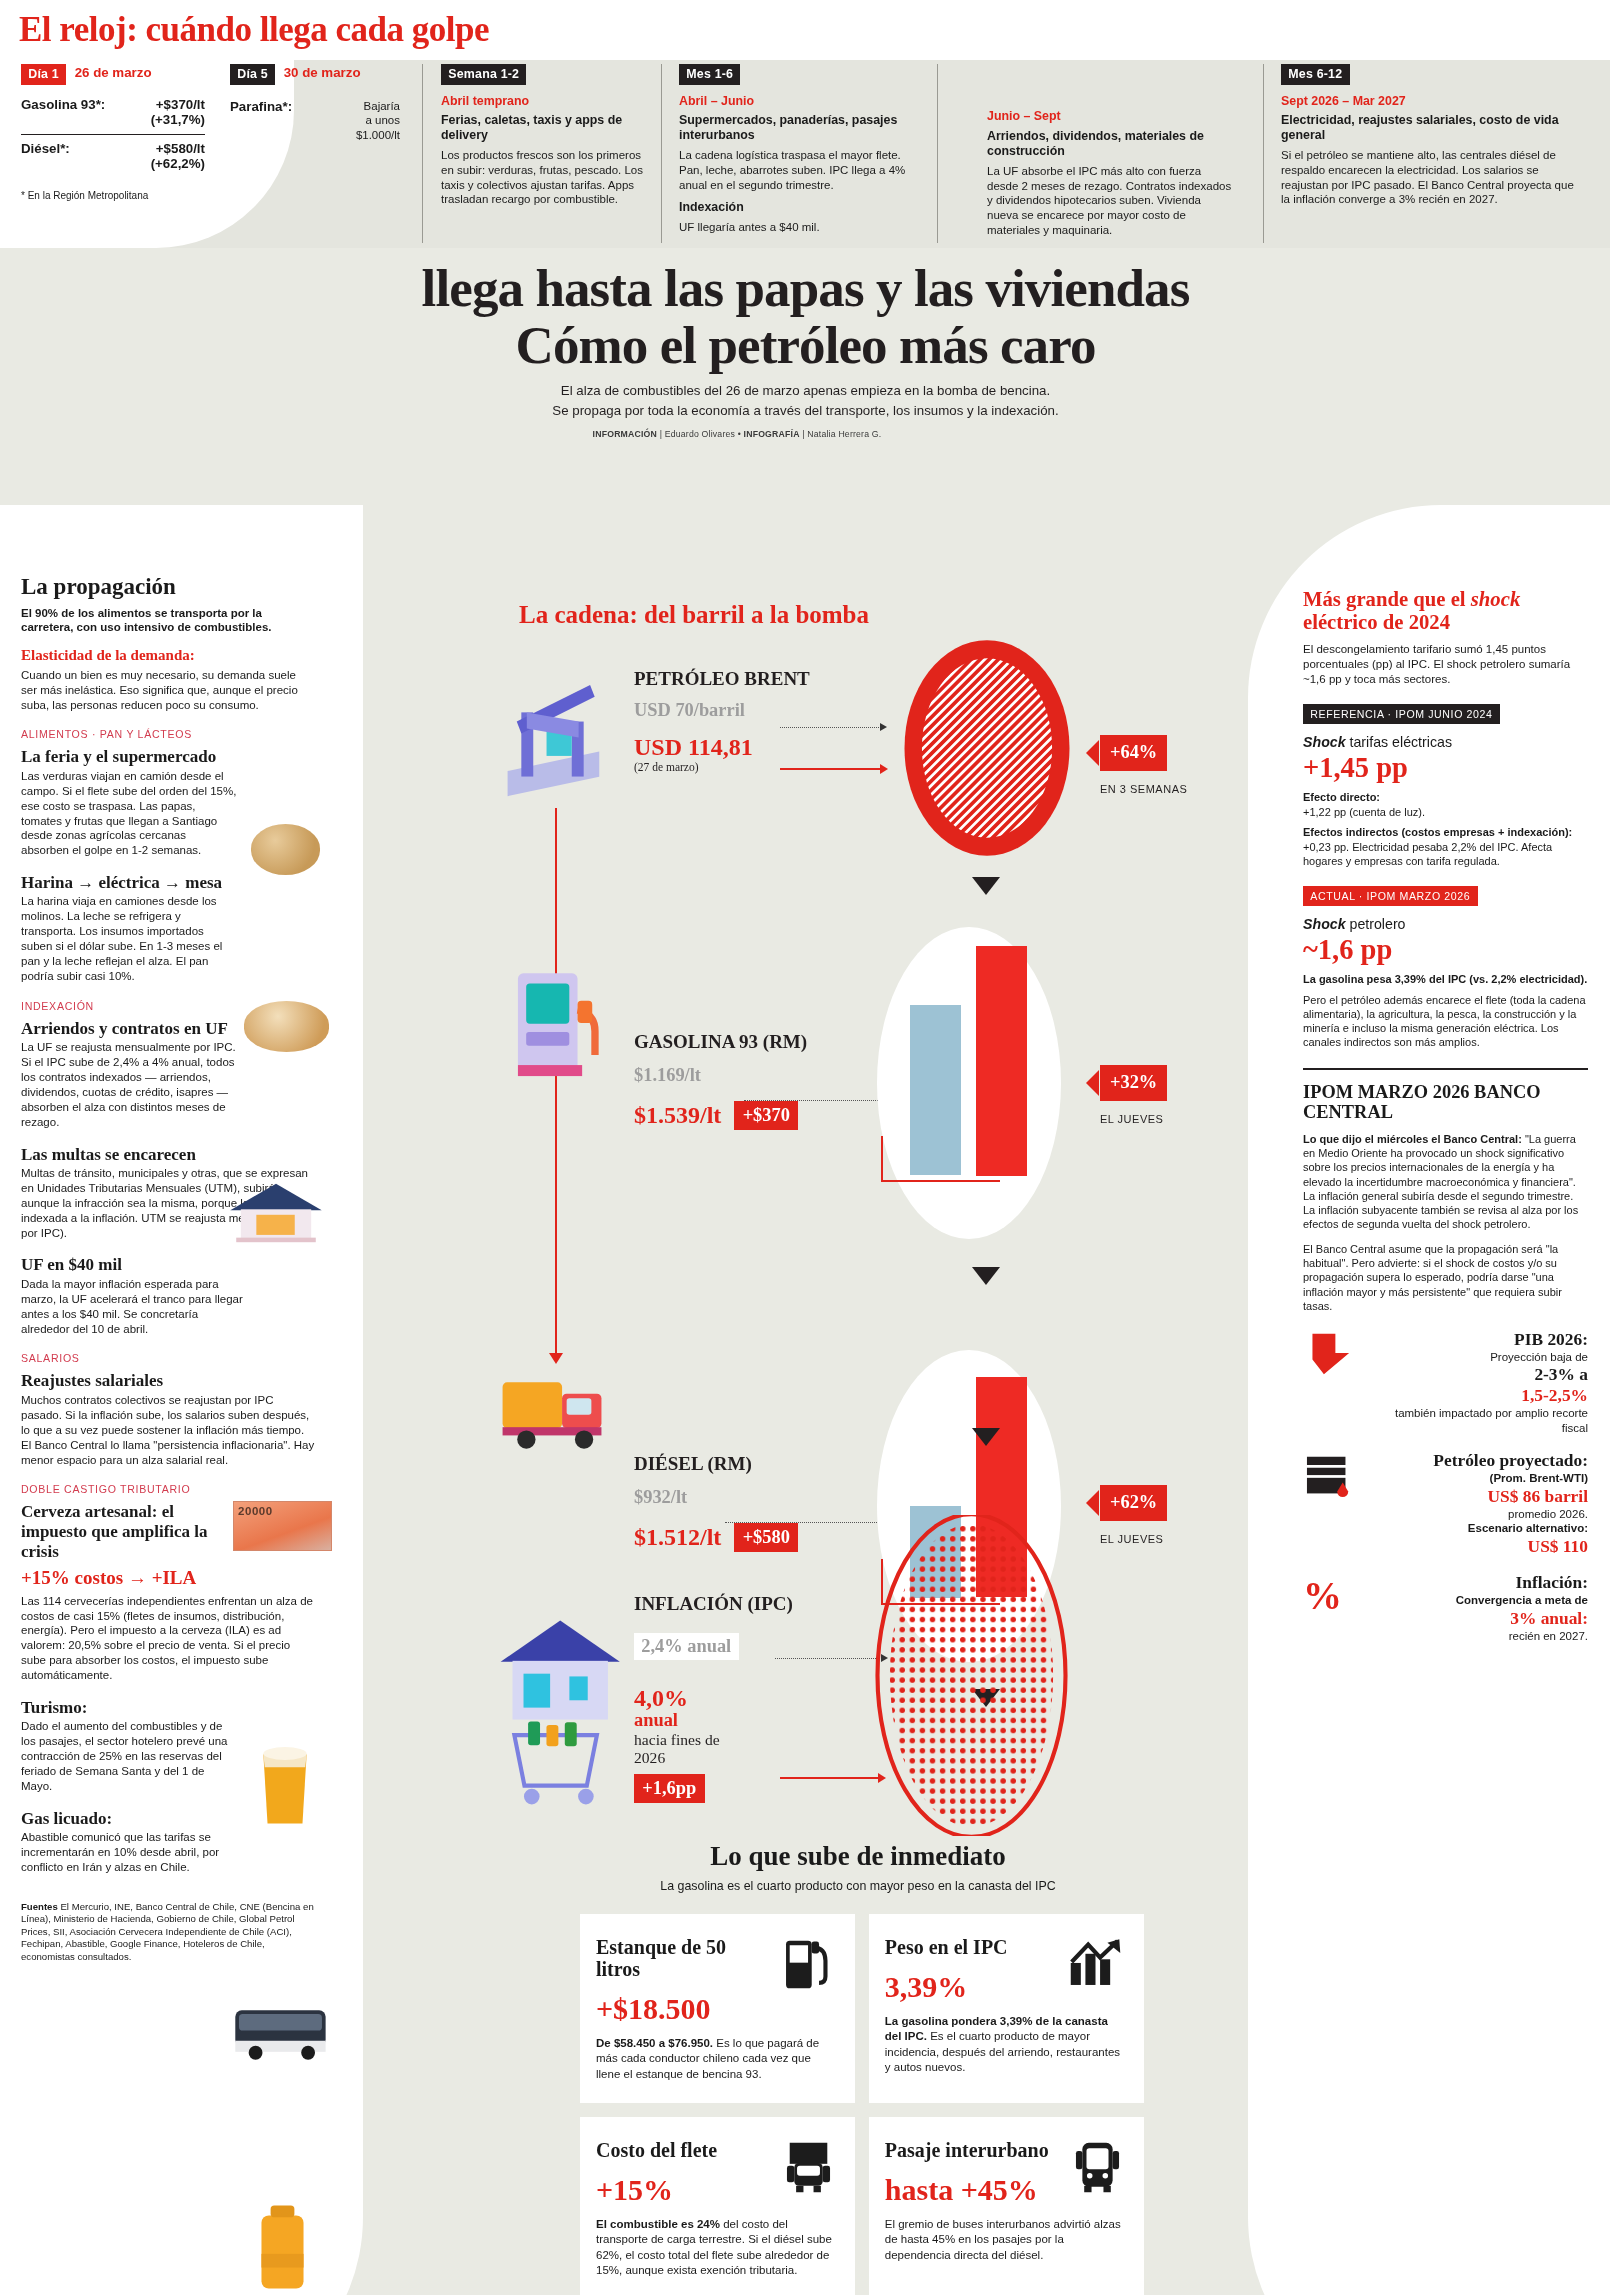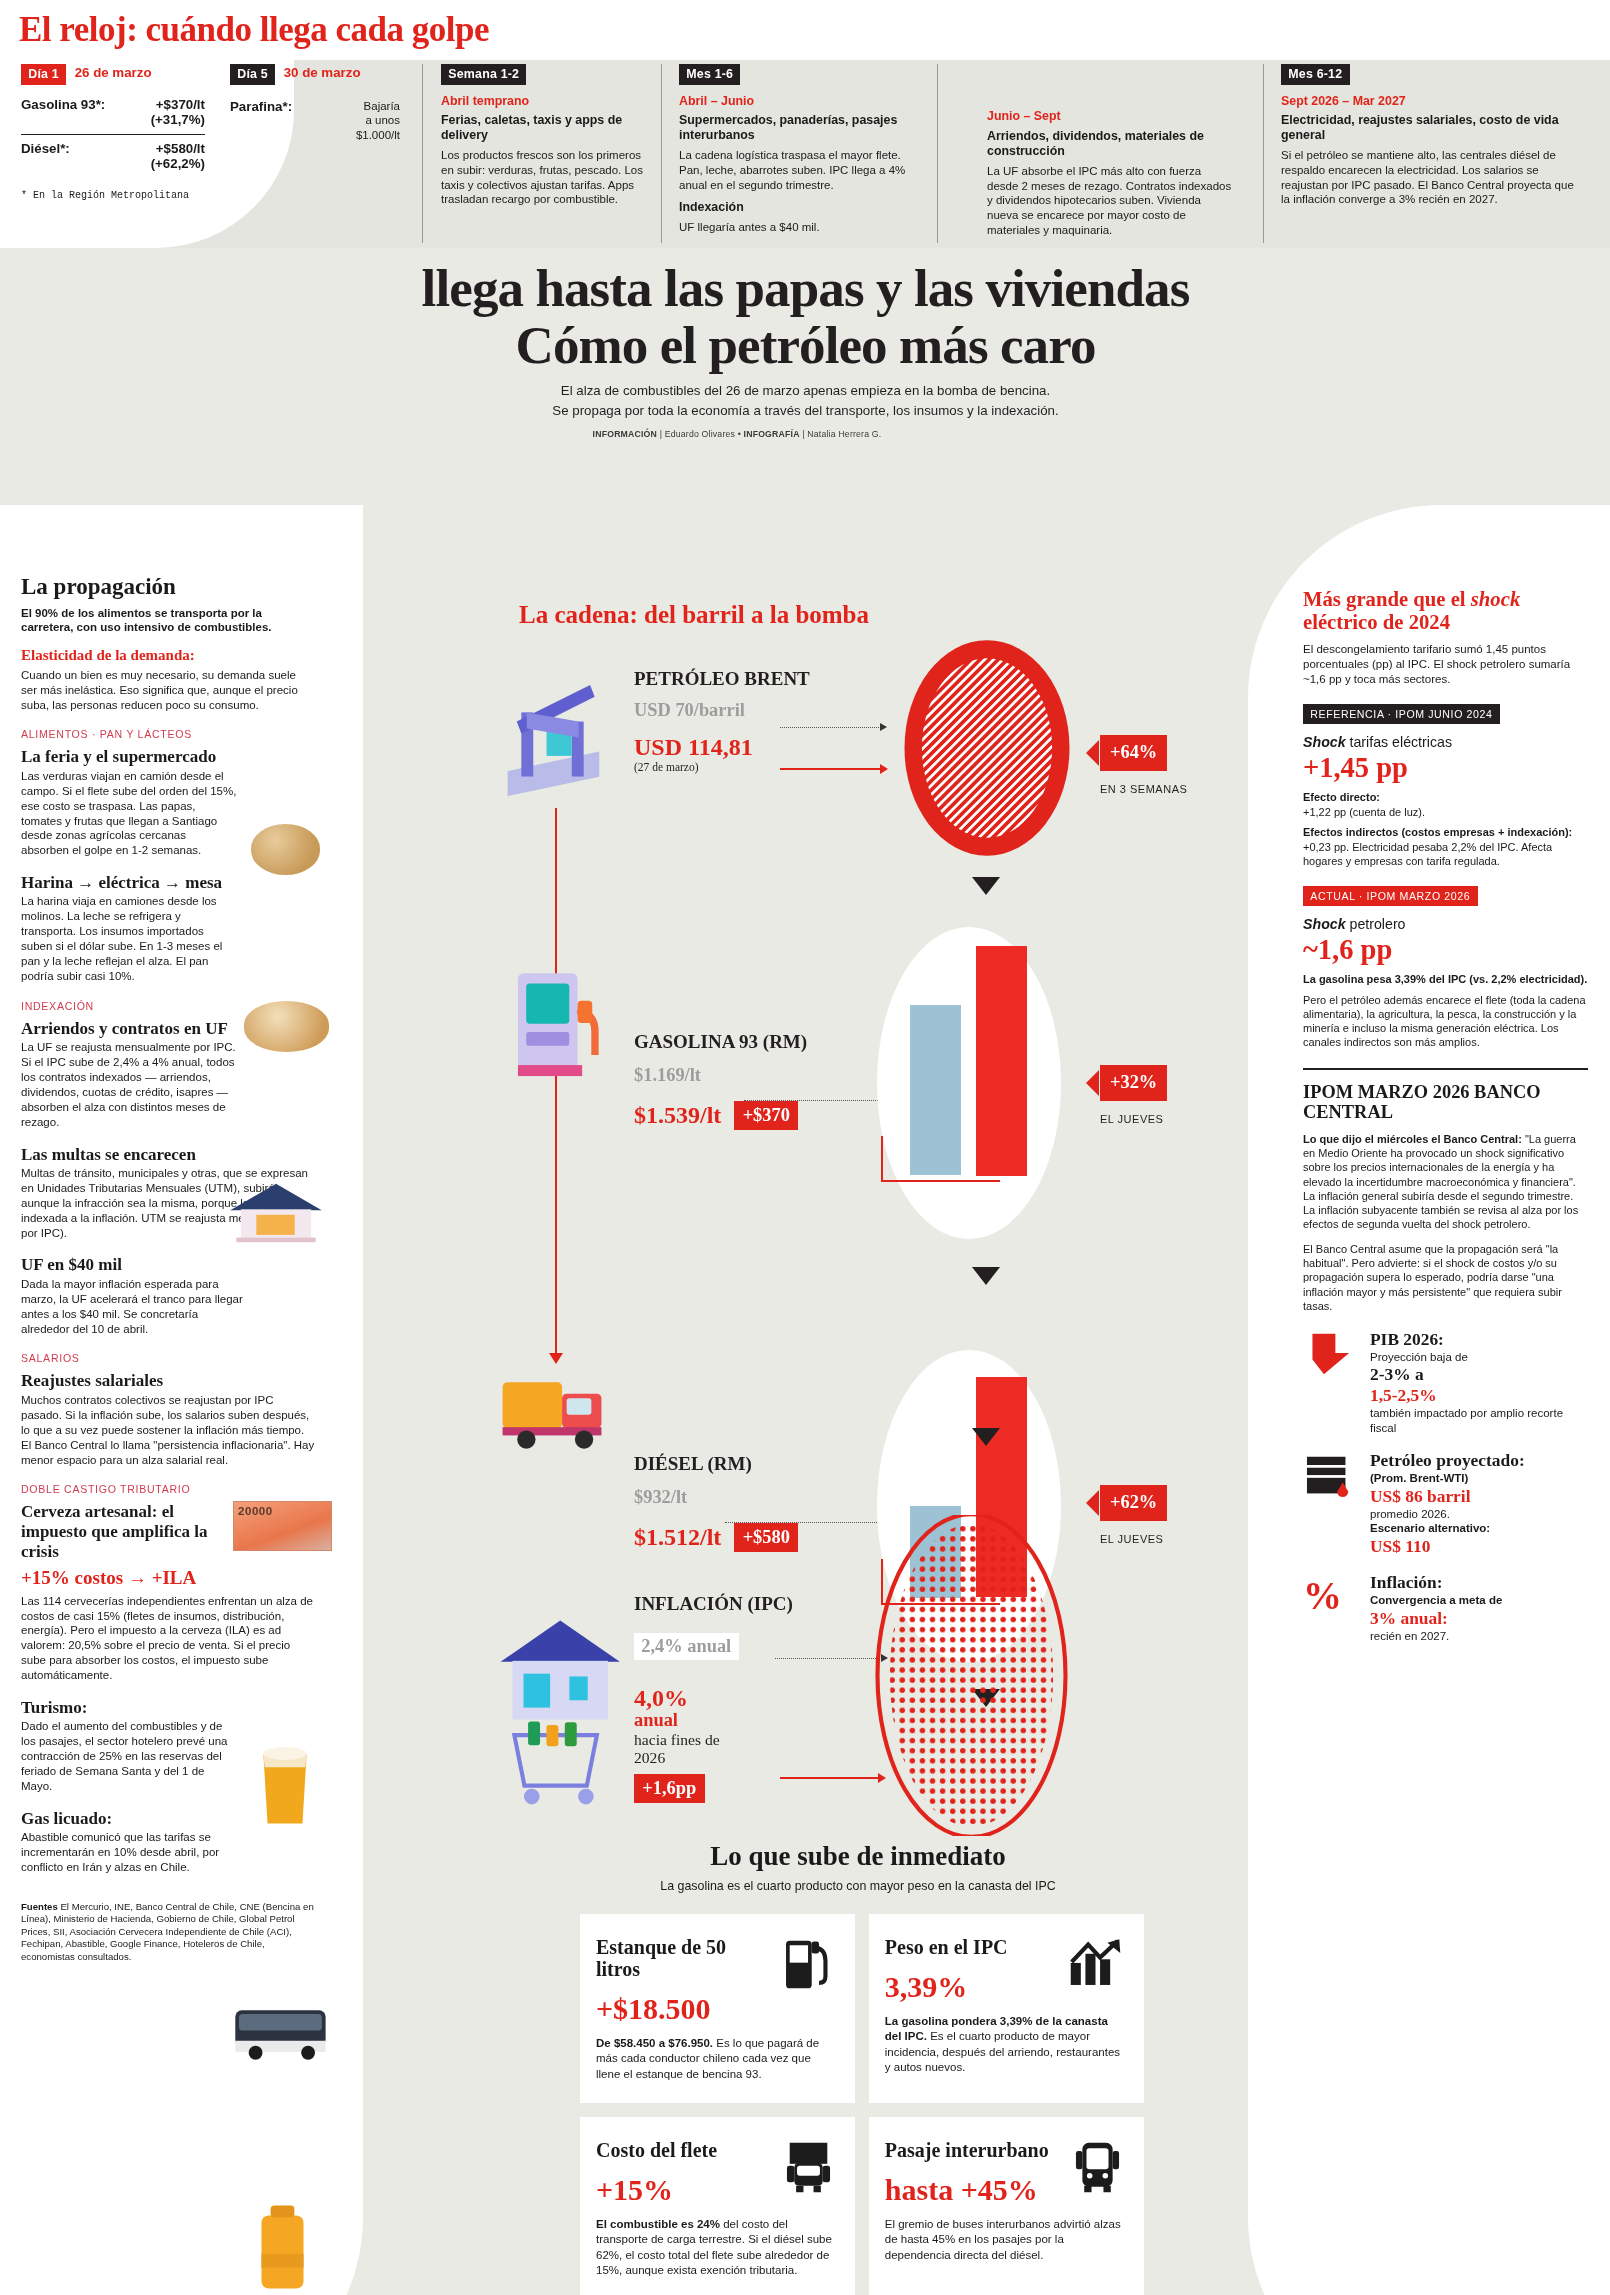--- a/index.html
+++ b/index.html
@@ -42,21 +42,21 @@
     font-size: 13.3px; margin-left: 6.4px; vertical-align: 1.4px;
   }
   .tl-sub { color: #e1241b; font-weight: bold; font-size: 12.4px; margin-top: 8.3px; }
   .tl-head { font-weight: bold; font-size: 12.4px; margin-top: 5.5px; line-height: 1.2; }
   .tl-body { font-size: 11.5px; margin-top: 5.5px; line-height: 1.28; }
   .tl-divider { position: absolute; top: 64px; width: 1.4px; background: #9a9a93; }
   .kv { display: flex; justify-content: space-between; font-size: 13.3px; font-weight: bold; }
   .kv .r { text-align: right; font-weight: bold; }
   .kv2 { text-align: right; font-size: 13.3px; font-weight: bold; }
   .hr-thin { height: 1.4px; background: #231f20; margin: 6.4px 0 6.4px 0; }
-  .note-small { font-size: 10px; margin-top: 18.4px; font-family: Liberation Mono, monospace; }
+  .note-small { font-size: 10px; margin-top: 18.4px; }
   .tl-right { font-size: 11.5px; text-align: right; line-height: 1.25; font-weight: normal;}
 
   
   #main-head {
     position: absolute; left: 0; top: 248px; width: 1611px; height: 257px;
     background: #e9eae3;
   }
   #main-title {
     position: absolute; width: 1611px; top: 12px; text-align: center;
     font-family: "Liberation Serif", serif; font-weight: bold;
@@ -175,21 +175,21 @@
             letter-spacing:0.6px; padding: 4.1px 7.3px; margin: 17.4px 0 10px 0; }
   .rc-tag.red { background:#e1241b; }
   .rc-ital { font-size: 14.2px; } .rc-ital em{font-style:italic; font-weight:bold;}
   .rc-big { font-family:"Liberation Serif",serif; color:#e1241b; font-size: 28.5px; font-weight:bold; margin: 1.8px 0 6.4px 0;}
   .rc-sm { font-size: 11px; line-height:1.3; margin-top:6.4px;}
   .rc-sm b{font-weight:bold;}
   .rc-rule { height:1.8px; background:#231f20; margin: 18.4px 0 12px 0;}
   .rc-h2 { font-family:"Liberation Serif",serif; font-size: 18.4px; font-weight:bold; line-height:1.1;}
   .fact { display:flex; gap: 12px; margin-top: 15.6px; align-items:flex-start;}
   .fact .ficon { width: 55px; flex: 0 0 55px; padding-top: 3.7px;}
-  .fact .ftxt { flex:1; }
+  .fact .ftxt { flex:1;text-align:right; }
   .fact h4 { font-family:"Liberation Serif",serif; font-size: 17.4px; font-weight:bold; }
   .fact .sm { font-size: 11.5px; line-height:1.25; }
   .fact .red { font-family:"Liberation Serif",serif; color:#e1241b; font-size: 17.4px; font-weight:bold;}
   .fact .bk { font-family:"Liberation Serif",serif; font-size: 17.4px; font-weight:bold;}
 </style>
 </head>
 <body>
 
 <div id="timeline-band">
   <div id="timeline-bg"></div>

